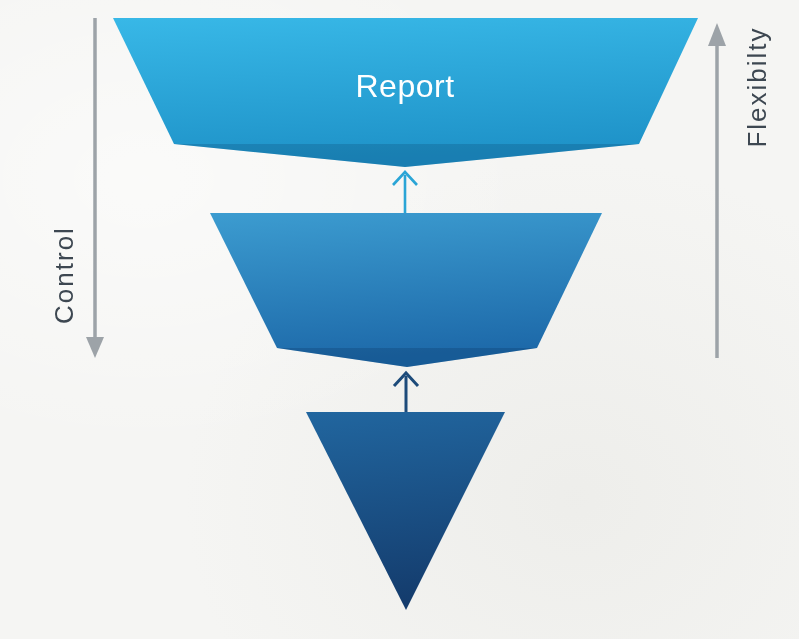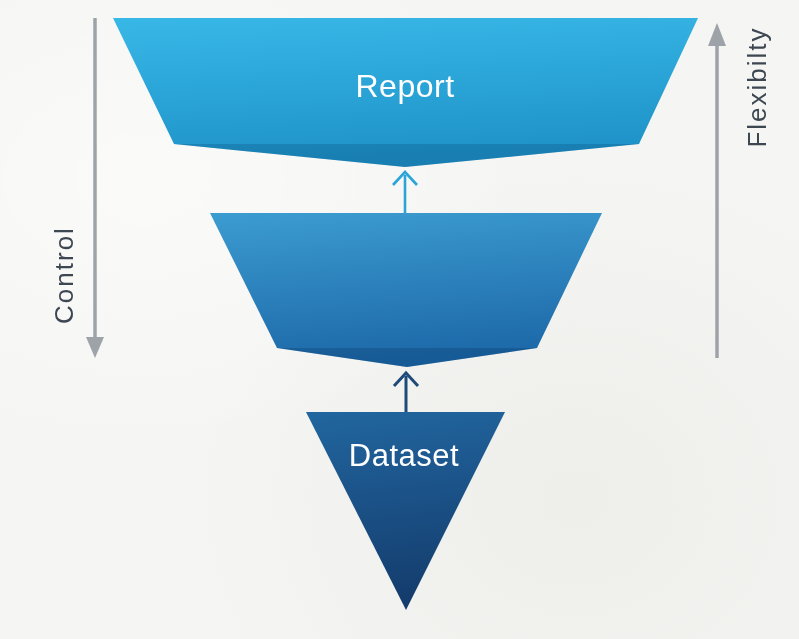--- a/index.html
+++ b/index.html
@@ -82,19 +82,18 @@
       <line x1="406" y1="376" x2="406" y2="413" stroke-width="3" stroke="#1d4b7a"></line>
       <polyline points="394,386 406,373 418,386" fill="none" stroke-width="3" stroke="#1d4b7a"></polyline>
     </g>
 
     <polygon points="306,412 505,412 406,610" fill="url(#gradDataset)"></polygon>
   </svg>
 
   <div class="lvl-label" style="left:405px; top:86px;">Report</div>
 
 
-  <div class="lvl-label" style="left:404px; top:456px; font-size:31px;">Dataset</div>
 
   <div class="axis-label" style="left:64px; top:275px;">Control</div>
 
   <div class="axis-label" style="left:757px; top:87px;">Flexibilty</div>
 
 </div>
 
 </body></html>

